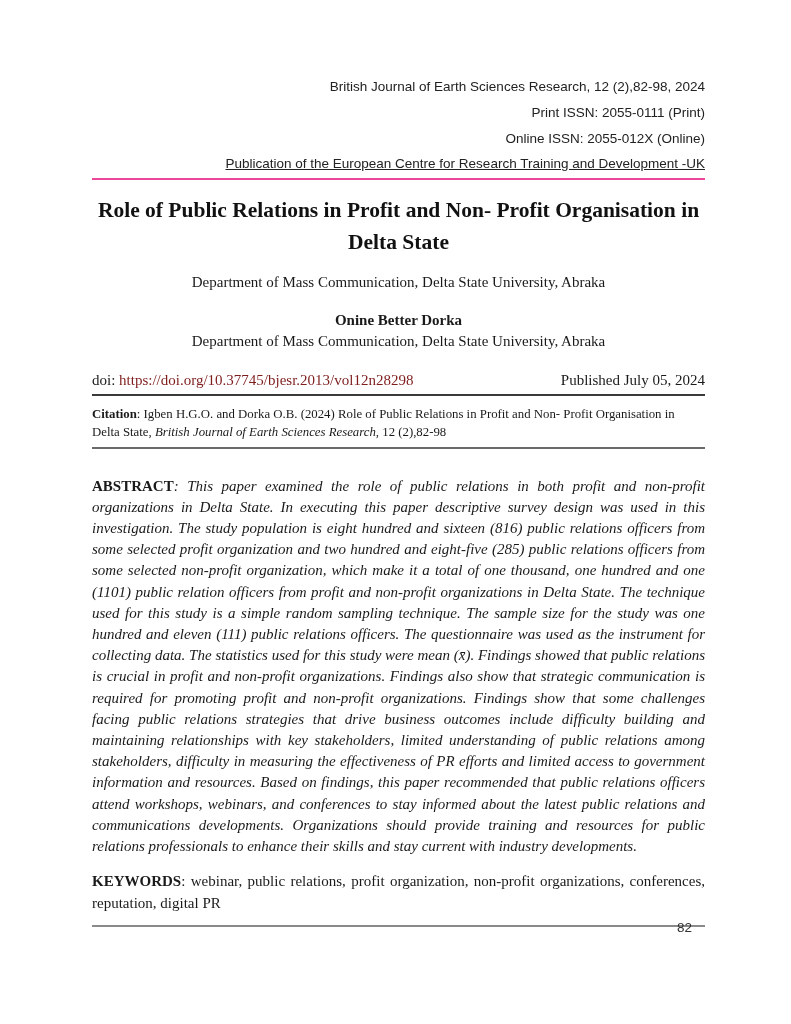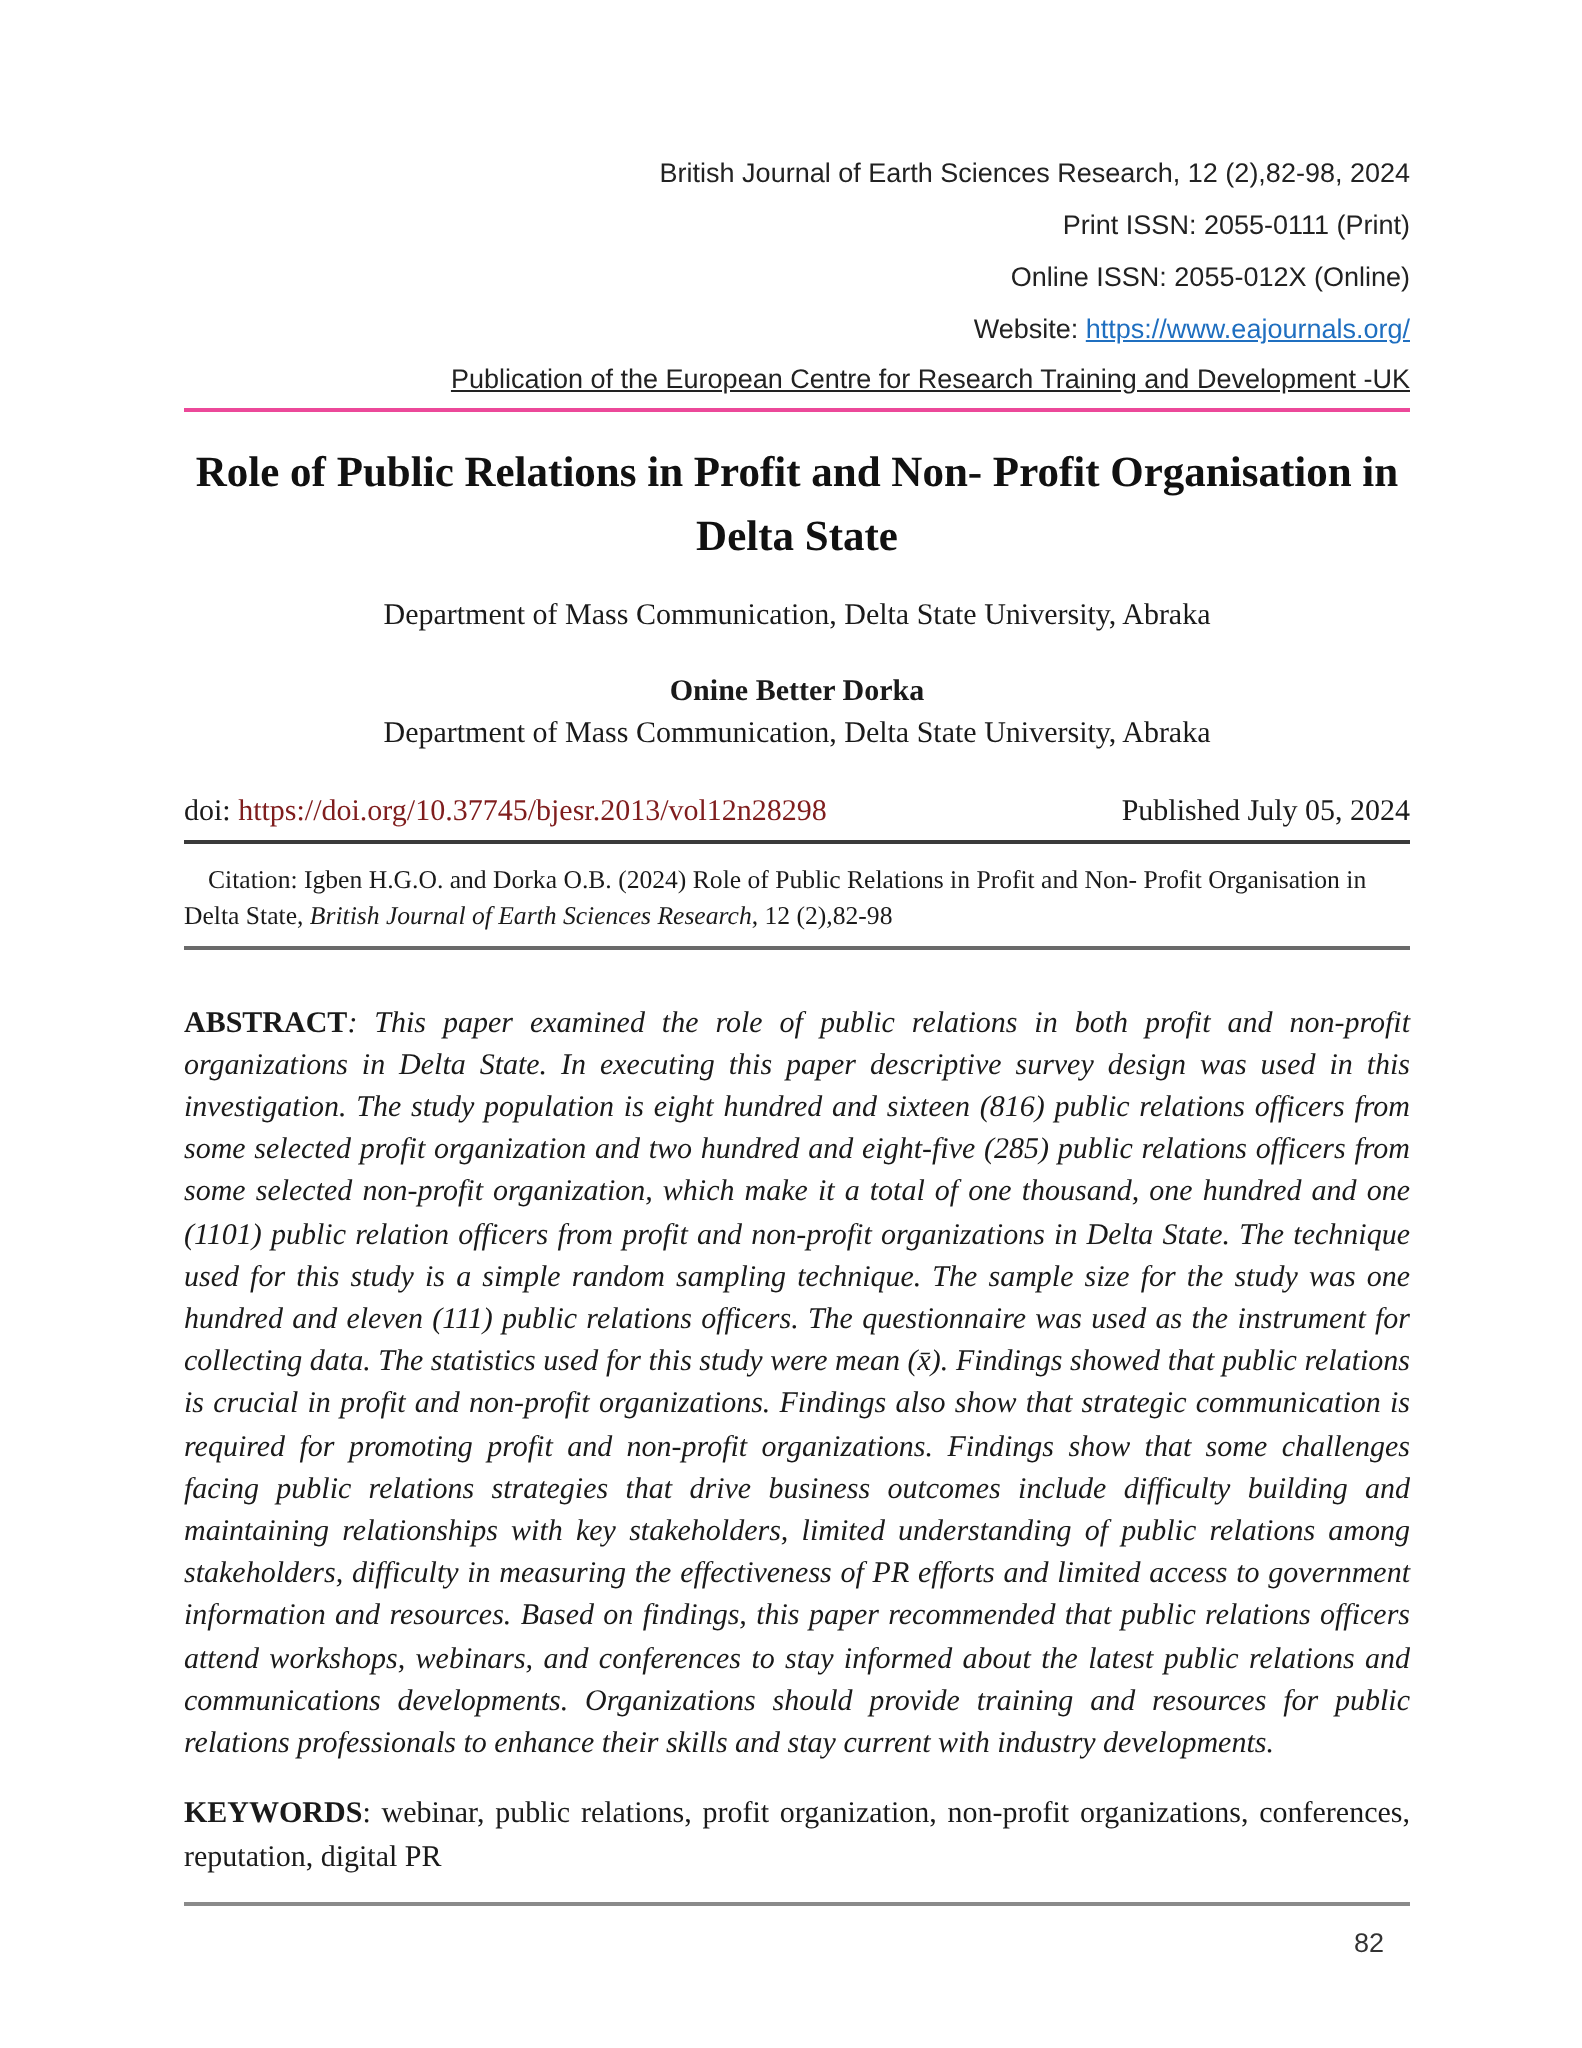--- a/index.html
+++ b/index.html
@@ -62,21 +62,21 @@
   .doi-left a { text-decoration: none; }
 
   
   .citation {
     padding: 9px 0 6px 0;
     font-size: 12.8px;
     line-height: 18px;
     border-bottom: 2px solid #6a6a6a;
     text-align: left;
   }
-  .citation .cit-label { font-weight: normal; margin-left: 12px; }
+  .citation .cit-label { font-weight: bold; }
   .citation .cit-journal { font-style: italic; margin-top: 29px; }
 
   
   .abstract {
     margin-top: 27px;
     font-size: 15px;
     line-height: 21.2px;
     text-align: justify;
   }
   .abstract .abs-label { font-weight: bold; font-style: normal; }
@@ -91,36 +91,35 @@
   }
   .keywords .kw-label { font-weight: bold; }
 
   .end-rule {
     margin-top: 11px;
     border-bottom: 2px solid #8a8a8a;
   }
 
   .page-number {
     position: absolute;
-    right: 99px; top: 964px;
+    right: 99px; top: 920px;
     font-family: "Liberation Sans", "DejaVu Sans", sans-serif;
     font-size: 13.5px;
     color: #333;
   }
 </style>
 </head>
 <body>
 
 <div class="page">
 
   <div class="masthead">
     <div class="line">British Journal of Earth Sciences Research, 12 (2),82-98, 2024</div>
     <div class="line">Print ISSN: 2055-0111 (Print)</div>
     <div class="line">Online ISSN: 2055-012X (Online)</div>
-    <div class="line"><span>Website: </span><a href="#" style="color:#1f6fc0">https://www.eajournals.org/</a></div>
     <div class="pub-line"><span>Publication of the European Centre for Research Training and Development -UK</span></div>
   </div>
 
   <h1 class="title">Role of Public Relations in Profit and Non- Profit Organisation in Delta State</h1>
 
   <div class="author-block">
     <div class="author-affil">Department of Mass Communication, Delta State University, Abraka</div>
   </div>
 
   <div class="author-block">

